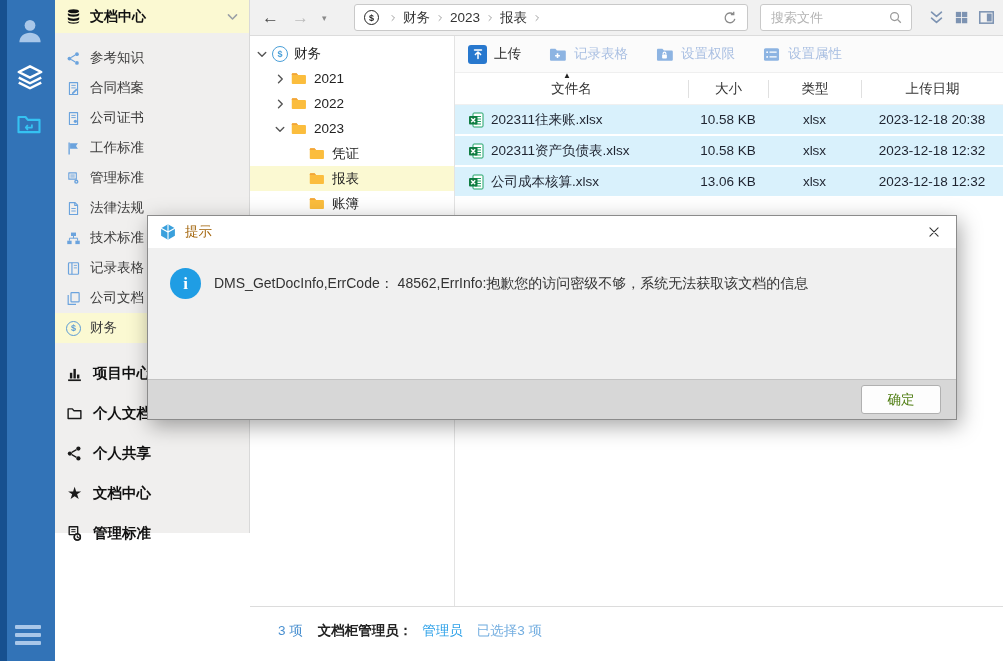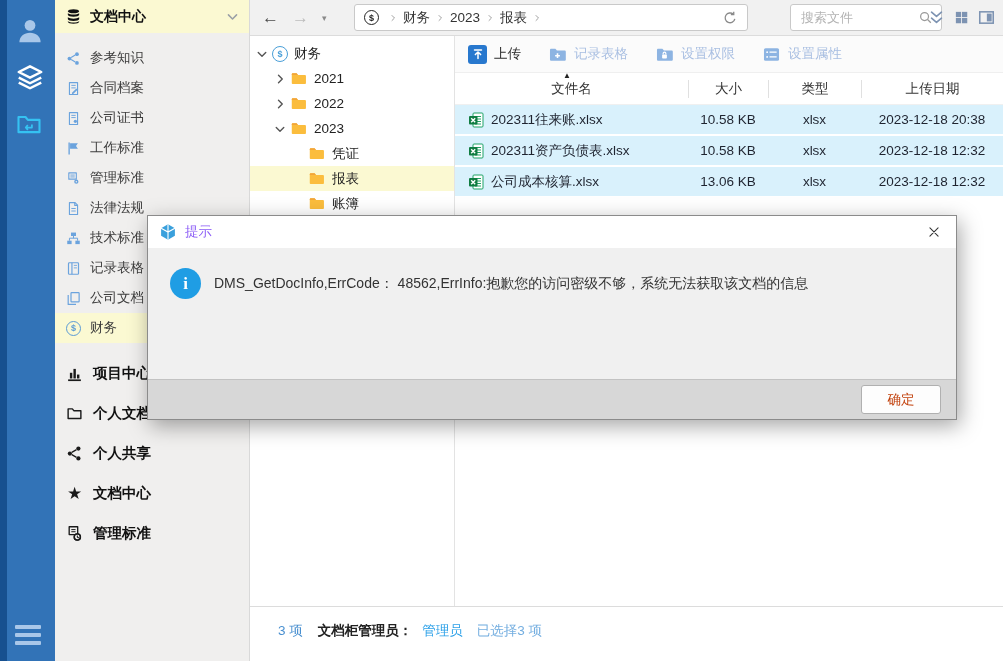--- a/index.html
+++ b/index.html
@@ -8,21 +8,21 @@
   svg{display:block;}
 
   
   .rail{position:absolute;left:0;top:0;width:55px;height:661px;background:#3273b7;}
   .rail-stripe{position:absolute;left:0;top:0;width:7px;height:661px;background:#17508f;}
   .rail-ic{position:absolute;left:15px;cursor:pointer;}
   .burger{position:absolute;left:15px;bottom:12px;width:26px;cursor:pointer;}
   .burger div{height:4px;background:#a9c7e9;margin-bottom:4px;border-radius:1px;}
 
   
-  .sidebar{position:absolute;left:55px;top:0;width:195px;height:661px;background:#f0efee;
+  .sidebar{position:absolute;left:55px;top:0;width:195px;height:533px;background:#f0efee;
            border-right:1px solid #d9d9d9;box-sizing:border-box;}
   .sb-header{height:33px;background:#fbf9d2;display:flex;align-items:center;padding:0 10px;}
   .sb-title{font-size:14px;font-weight:700;color:#111;margin-left:8px;}
   .sb-chev{margin-left:auto;color:#9aa0a6;}
   .sb-items{padding-top:10px;}
   .sb-item{height:30px;display:flex;align-items:center;padding-left:11px;font-size:13.5px;color:#3c3c3c;cursor:pointer;white-space:nowrap;}
   .sb-item .mi{width:15px;height:15px;color:#6ba3dd;margin-right:9px;flex:0 0 15px;}
   .sb-item.active{background:#fbf9d2;}
   .circle-d{display:inline-flex;align-items:center;justify-content:center;border-radius:50%;
             font-weight:700;box-sizing:border-box;}
@@ -41,21 +41,21 @@
   .nav-arrows{position:absolute;left:12px;top:0;height:35px;display:flex;align-items:center;gap:13px;}
   .arr-back{font-size:17px;color:#4a4a4a;cursor:pointer;}
   .arr-fwd{font-size:17px;color:#bcbcbc;cursor:pointer;}
   .arr-caret{font-size:9px;color:#8a8a8a;cursor:pointer;}
   .crumb{position:absolute;left:104px;top:4px;width:394px;height:27px;background:#fff;
          border:1px solid #c9c9c9;border-radius:3px;display:flex;align-items:center;
          padding:0 9px;box-sizing:border-box;font-size:13.5px;color:#333;}
   .crumb .seg{cursor:pointer;}
   .crumb .cv{margin:0 6px;color:#999;}
   .refresh{margin-left:auto;color:#8a8a8a;cursor:pointer;}
-  .searchbox{position:absolute;left:540px;top:4px;width:152px;height:27px;background:#fff;
+  .searchbox{position:absolute;left:510px;top:4px;width:152px;height:27px;background:#fff;
              border:1px solid #c9c9c9;border-radius:3px;display:flex;align-items:center;
              padding:0 8px;box-sizing:border-box;}
   .searchbox input{border:0;outline:0;flex:1;font-size:13px;color:#333;background:transparent;
                    font-family:"Liberation Sans","DejaVu Sans",sans-serif;min-width:0;}
   .searchbox input::placeholder{color:#b3b3b3;}
   .tb-icons{position:absolute;right:8px;top:0;height:35px;display:flex;align-items:center;gap:9px;color:#7d93b2;}
   .tb-icons .ti{cursor:pointer;}
 
   
   .tree{position:absolute;left:250px;top:36px;width:205px;height:570px;background:#fff;
@@ -91,31 +91,31 @@
              border-top:1px solid #dcdcdc;box-sizing:border-box;padding:15px 0 0 28px;font-size:13.5px;}
   .st-count{color:#4a90d0;margin-right:15px;}
   .st-label{color:#222;font-weight:600;}
   .st-admin{color:#2ba0e8;margin-left:10px;cursor:pointer;}
   .st-selected{color:#74aee0;margin-left:14px;}
 
   
   .dialog{position:absolute;left:147px;top:215px;width:810px;background:#f0f0f0;
           border:1px solid #8b8b8b;box-shadow:3px 6px 20px rgba(0,0,0,.35);box-sizing:border-box;}
   .dlg-title{height:32px;background:#fff;display:flex;align-items:center;padding:0 11px;}
-  .dlg-title-text{font-size:13.5px;color:#8b5cf6;margin-left:8px;}
+  .dlg-title-text{font-size:13.5px;color:#a16207;margin-left:8px;}
   .dlg-close{margin-left:auto;color:#333;cursor:pointer;padding:4px;}
   .dlg-body{height:131px;position:relative;}
   .info-ic{position:absolute;left:22px;top:20px;width:31px;height:31px;border-radius:50%;
            background:#1f9de4;color:#fff;font-weight:700;font-size:17px;display:flex;
            align-items:center;justify-content:center;font-family:"Liberation Serif","DejaVu Serif",serif;}
   .dlg-msg{position:absolute;left:66px;top:27px;font-size:14px;color:#333;}
   .dlg-footer{height:40px;background:#d7d7d7;border-top:1px solid #c2c2c2;display:flex;
               align-items:center;justify-content:flex-end;padding-right:15px;box-sizing:border-box;}
   .ok-btn{width:78px;height:27px;background:#fdfdfd;border:1px solid #b0b0b0;border-radius:3px;
-          font-size:13.5px;color:#c2410c;display:flex;align-items:center;justify-content:center;cursor:pointer;}
+          font-size:13.5px;color:#4d7c0f;display:flex;align-items:center;justify-content:center;cursor:pointer;}
 </style>
 </head>
 <body>
 
 <svg width="0" height="0" style="position:absolute">
   <defs>
     <symbol id="s-person" viewBox="0 0 24 24">
         <circle cx="12" cy="7.5" r="4.3" fill="currentColor"></circle>
         <path d="M3.5 21c0-4.6 3.8-7.6 8.5-7.6s8.5 3 8.5 7.6z" fill="currentColor"></path>
       </symbol>

